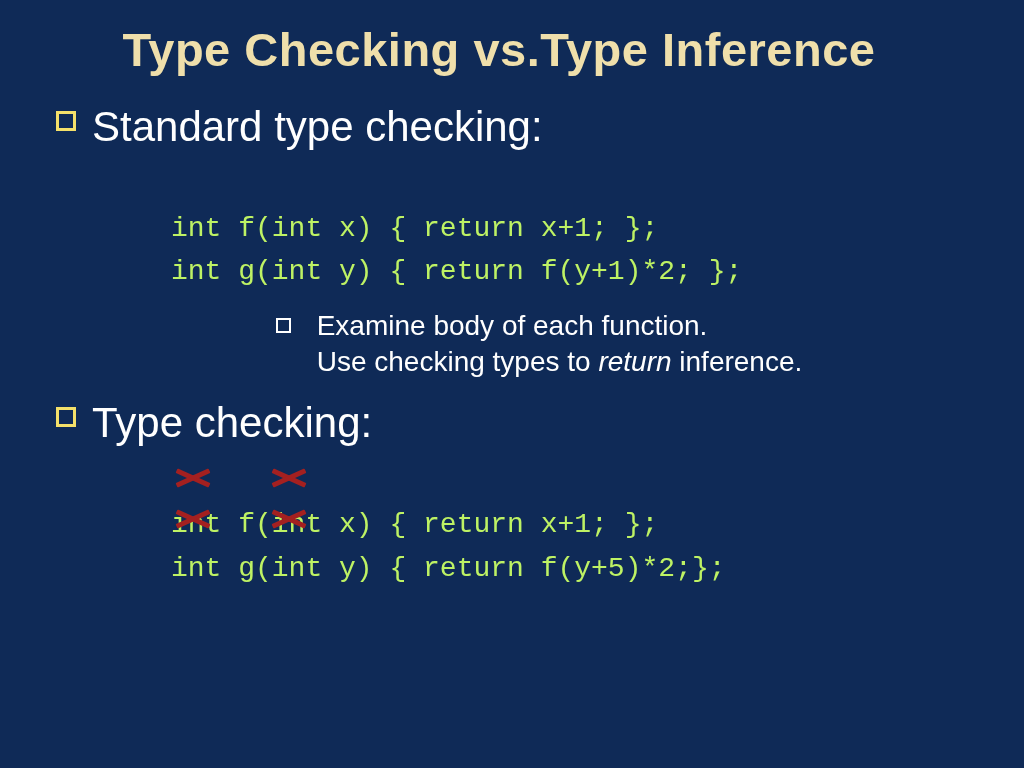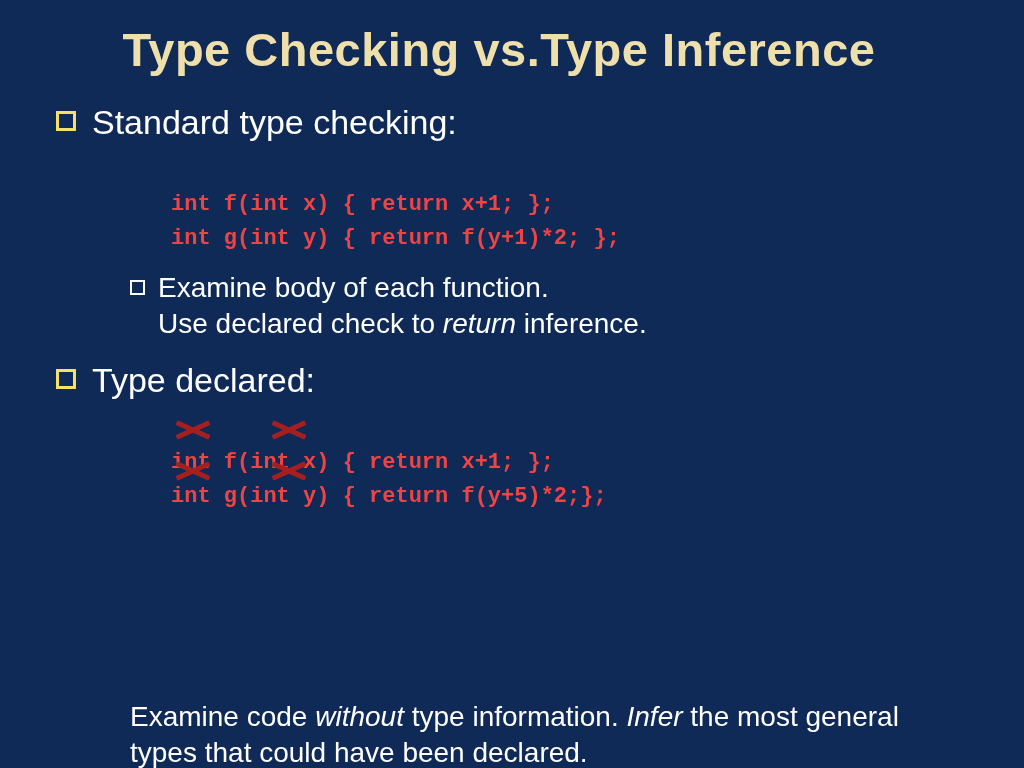--- a/index.html
+++ b/index.html
@@ -17,47 +17,47 @@
     font-weight:bold;
     margin-bottom:24px;
     letter-spacing:0.5px;
   }
   .lvl1 { margin-left:6px; margin-bottom:18px; }
   .lvl1-head { display:flex; align-items:flex-start; gap:16px; }
   .sq-yellow {
     width:20px; height:20px; border:3px solid #f4e06a;
     margin-top:10px; flex:0 0 auto;
   }
-  .lvl1-text { font-size:34px; color:#fff; line-height:1.25; }
+  .lvl1-text { font-size:42px; color:#fff; line-height:1.25; }
   .codeblk {
     margin:10px 0 14px 115px;
     font-family:"Courier New",Courier,monospace;
-    font-weight:bold;
-    color:#ef4444;
-    font-size:22px;
+    font-weight:normal;
+    color:#bef264;
+    font-size:28px;
     line-height:1.55;
     position:relative;
     white-space:pre;
   }
   .cross {
     position:absolute;
     width:36px; height:30px;
     pointer-events:none;
   }
   .cross::before, .cross::after {
     content:"";
     position:absolute;
     left:0; top:50%;
     width:100%; height:5px;
     background:#a42020;
     border-radius:1px;
   }
   .cross::before { transform:translateY(-50%) rotate(24deg); }
   .cross::after  { transform:translateY(-50%) rotate(-24deg); }
-  .lvl2 { display:flex; gap:13px; margin:0 0 18px 74px; }
+  .lvl2 { display:flex; gap:26px; margin:0 0 18px 74px;justify-content:center; }
   .sq-white {
     width:15px; height:15px; border:2.5px solid #fff;
     margin-top:10px; flex:0 0 auto;
   }
   .lvl2-text { font-size:28px; color:#fff; line-height:1.28; max-width:820px; }
   em.it { font-style:italic; }
 </style>
 </head>
 <body>
 
@@ -70,29 +70,29 @@
       <div class="sq-yellow"></div>
       <div class="lvl1-text">Standard type checking:</div>
     </div>
     <div class="codeblk">
 <span>int f(int x) { return x+1; };</span>
 <span>int g(int y) { return f(y+1)*2; };</span></div>
     <div class="lvl2">
       <div class="sq-white"></div>
       <div class="lvl2-text">
         <span>Examine body of each function.</span><br>
-        <span>Use declared check to </span><em class="it">return</em><span> inference.</span>
+        <span>Use checking types to </span><em class="it">return</em><span> inference.</span>
       </div>
     </div>
   </div>
 
   <div class="lvl1">
     <div class="lvl1-head">
       <div class="sq-yellow"></div>
-      <div class="lvl1-text">Type declared:</div>
+      <div class="lvl1-text">Type checking:</div>
     </div>
     <div class="codeblk">
 <span>int f(int x) { return x+1; };</span>
 <span>int g(int y) { return f(y+5)*2;};</span>
       <div class="cross" style="left:4px; top:3px;"></div>
       <div class="cross" style="left:100px; top:3px;"></div>
       <div class="cross" style="left:4px; top:44px;"></div>
       <div class="cross" style="left:100px; top:44px;"></div>
     </div>
     <div class="lvl2">

